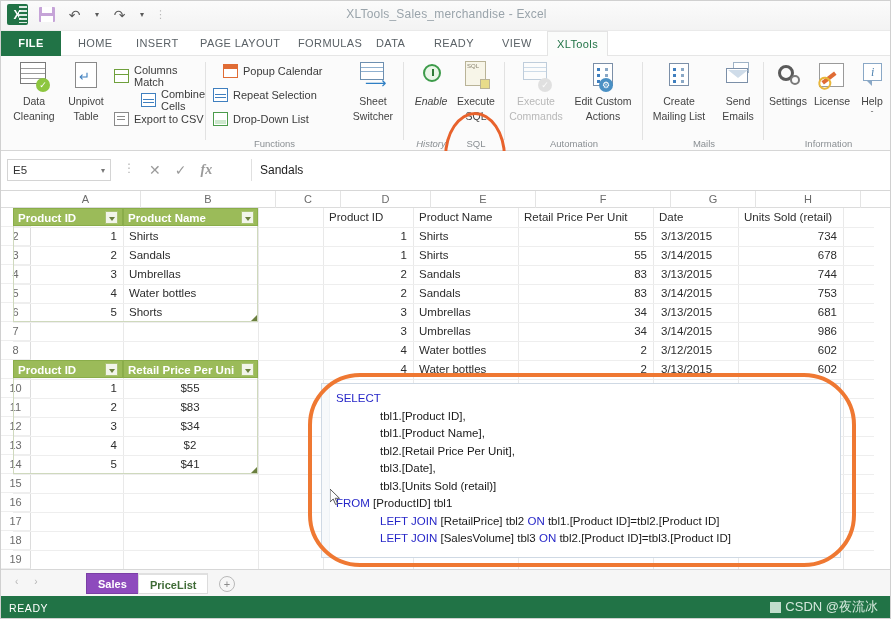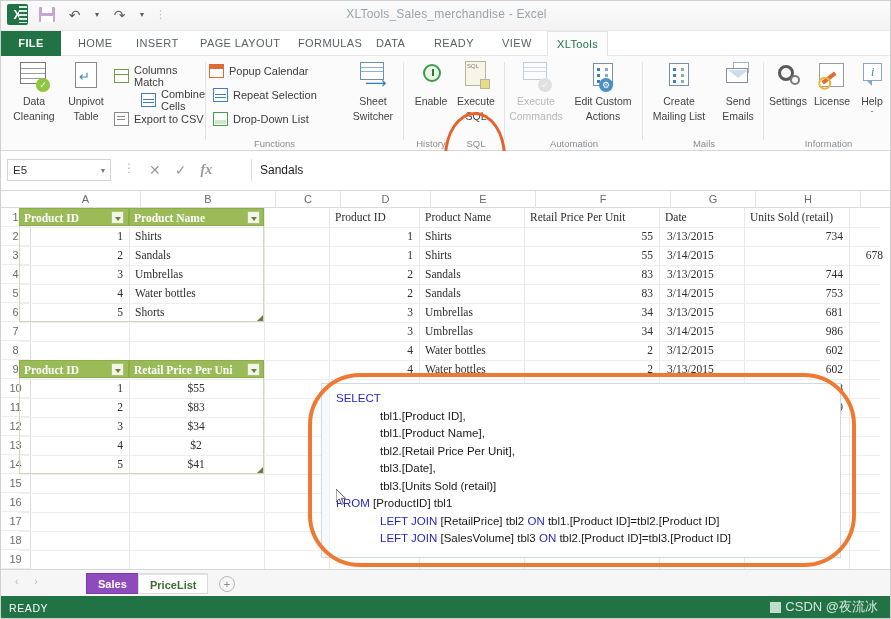--- a/index.html
+++ b/index.html
@@ -164,21 +164,21 @@
   }
   .corner { position:absolute; left:0; top:0; width:30px; height:17px; border-right:1px solid #dcdcdc; background:#fff; }
   .corner::after{content:"";position:absolute;right:3px;bottom:2px;width:0;height:0;border-left:7px solid transparent;border-bottom:7px solid #c6c6c6;}
 
   .rowhdr { position:absolute; left:0; top:17px; width:30px; }
   .rowhdr .rh {
     height:19px; line-height:19px; text-align:center; font-size:11px; color:#6b6b6b;
     border-bottom:1px solid #eeeeee; border-right:1px solid #dcdcdc; background:#fff;
   }
 
-  .cells { position:absolute; left:18px; top:17px; width:861px; height:361px;font-family:Liberation Serif, serif; }
+  .cells { position:absolute; left:12px; top:17px; width:861px; height:361px; }
   .gl-v { position:absolute; top:0; bottom:0; width:1px; background:#e9e9e9; }
   .gl-h { position:absolute; left:0; right:0; height:1px; background:#eeeeee; }
 
   .cell {
     position:absolute; height:19px; line-height:19px; font-size:11.5px; color:#2d2d2d;
     padding:0 4px; white-space:nowrap; overflow:hidden;
   }
   .cell.r { text-align:right; }
   .cell.l { text-align:left; }
 
@@ -297,21 +297,21 @@
         <span class="lbl">Combine Cells</span>
       </div>
       <div class="smrow" style="left:113px;top:56px;">
         <span class="smico ico-csv"></span>
         <span class="lbl">Export to CSV</span>
       </div>
       <div class="grp-div" style="left:204px;"></div>
     </div>
 
     <div class="grp" style="left:206px;width:135px;">
-      <div class="smrow" style="left:2px;top:8px;">
+      <div class="smrow" style="left:16px;top:8px;">
         <span class="smico ico-cal"></span>
         <span class="lbl">Popup Calendar</span>
       </div>
       <div class="smrow" style="left:6px;top:32px;">
         <span class="smico ico-blue"></span>
         <span class="lbl">Repeat Selection</span>
       </div>
       <div class="smrow" style="left:6px;top:56px;">
         <span class="smico ico-dd"></span>
         <span class="lbl">Drop-Down List</span>
@@ -324,21 +324,21 @@
         <div class="bigico">
           <span class="bi-sheet"></span>
             <span class="bi-bluearrow">⟶</span>
         </div>
         <span class="lbl">Sheet</span>
         <span class="lbl">Switcher</span>
       </div>
       <div class="grp-div" style="left:61px;"></div>
     </div>
 
-    <div class="grp" style="left:404px;width:52px;">
+    <div class="grp" style="left:404px;width:52px;font-style:italic;">
       <div class="bigbtn" style="left:-3px;">
         <div class="bigico">
           <span class="bi-clock"></span>
         </div>
         <span class="lbl">Enable</span>
       </div>
       <div class="grp-label" style="left:0;width:52px;">History</div>
     </div>
 
     <div class="grp" style="left:447px;width:56px;">
@@ -552,21 +552,21 @@
       <div class="cell r" style="left:312px;top:19px;width:86px;">1</div>
       <div class="cell l" style="left:402px;top:19px;width:103px;">Shirts</div>
       <div class="cell r" style="left:507px;top:19px;width:131px;">55</div>
       <div class="cell l" style="left:644px;top:19px;width:81px;">3/13/2015</div>
       <div class="cell r" style="left:727px;top:19px;width:101px;">734</div>
 
       <div class="cell r" style="left:312px;top:38px;width:86px;">1</div>
       <div class="cell l" style="left:402px;top:38px;width:103px;">Shirts</div>
       <div class="cell r" style="left:507px;top:38px;width:131px;">55</div>
       <div class="cell l" style="left:644px;top:38px;width:81px;">3/14/2015</div>
-      <div class="cell r" style="left:727px;top:38px;width:101px;margin-left:40px;">678</div>
+      <div class="cell r" style="left:727px;top:38px;width:101px;">678</div>
 
       <div class="cell r" style="left:312px;top:57px;width:86px;">2</div>
       <div class="cell l" style="left:402px;top:57px;width:103px;">Sandals</div>
       <div class="cell r" style="left:507px;top:57px;width:131px;">83</div>
       <div class="cell l" style="left:644px;top:57px;width:81px;">3/13/2015</div>
       <div class="cell r" style="left:727px;top:57px;width:101px;">744</div>
 
       <div class="cell r" style="left:312px;top:76px;width:86px;">2</div>
       <div class="cell l" style="left:402px;top:76px;width:103px;">Sandals</div>
       <div class="cell r" style="left:507px;top:76px;width:131px;">83</div>

